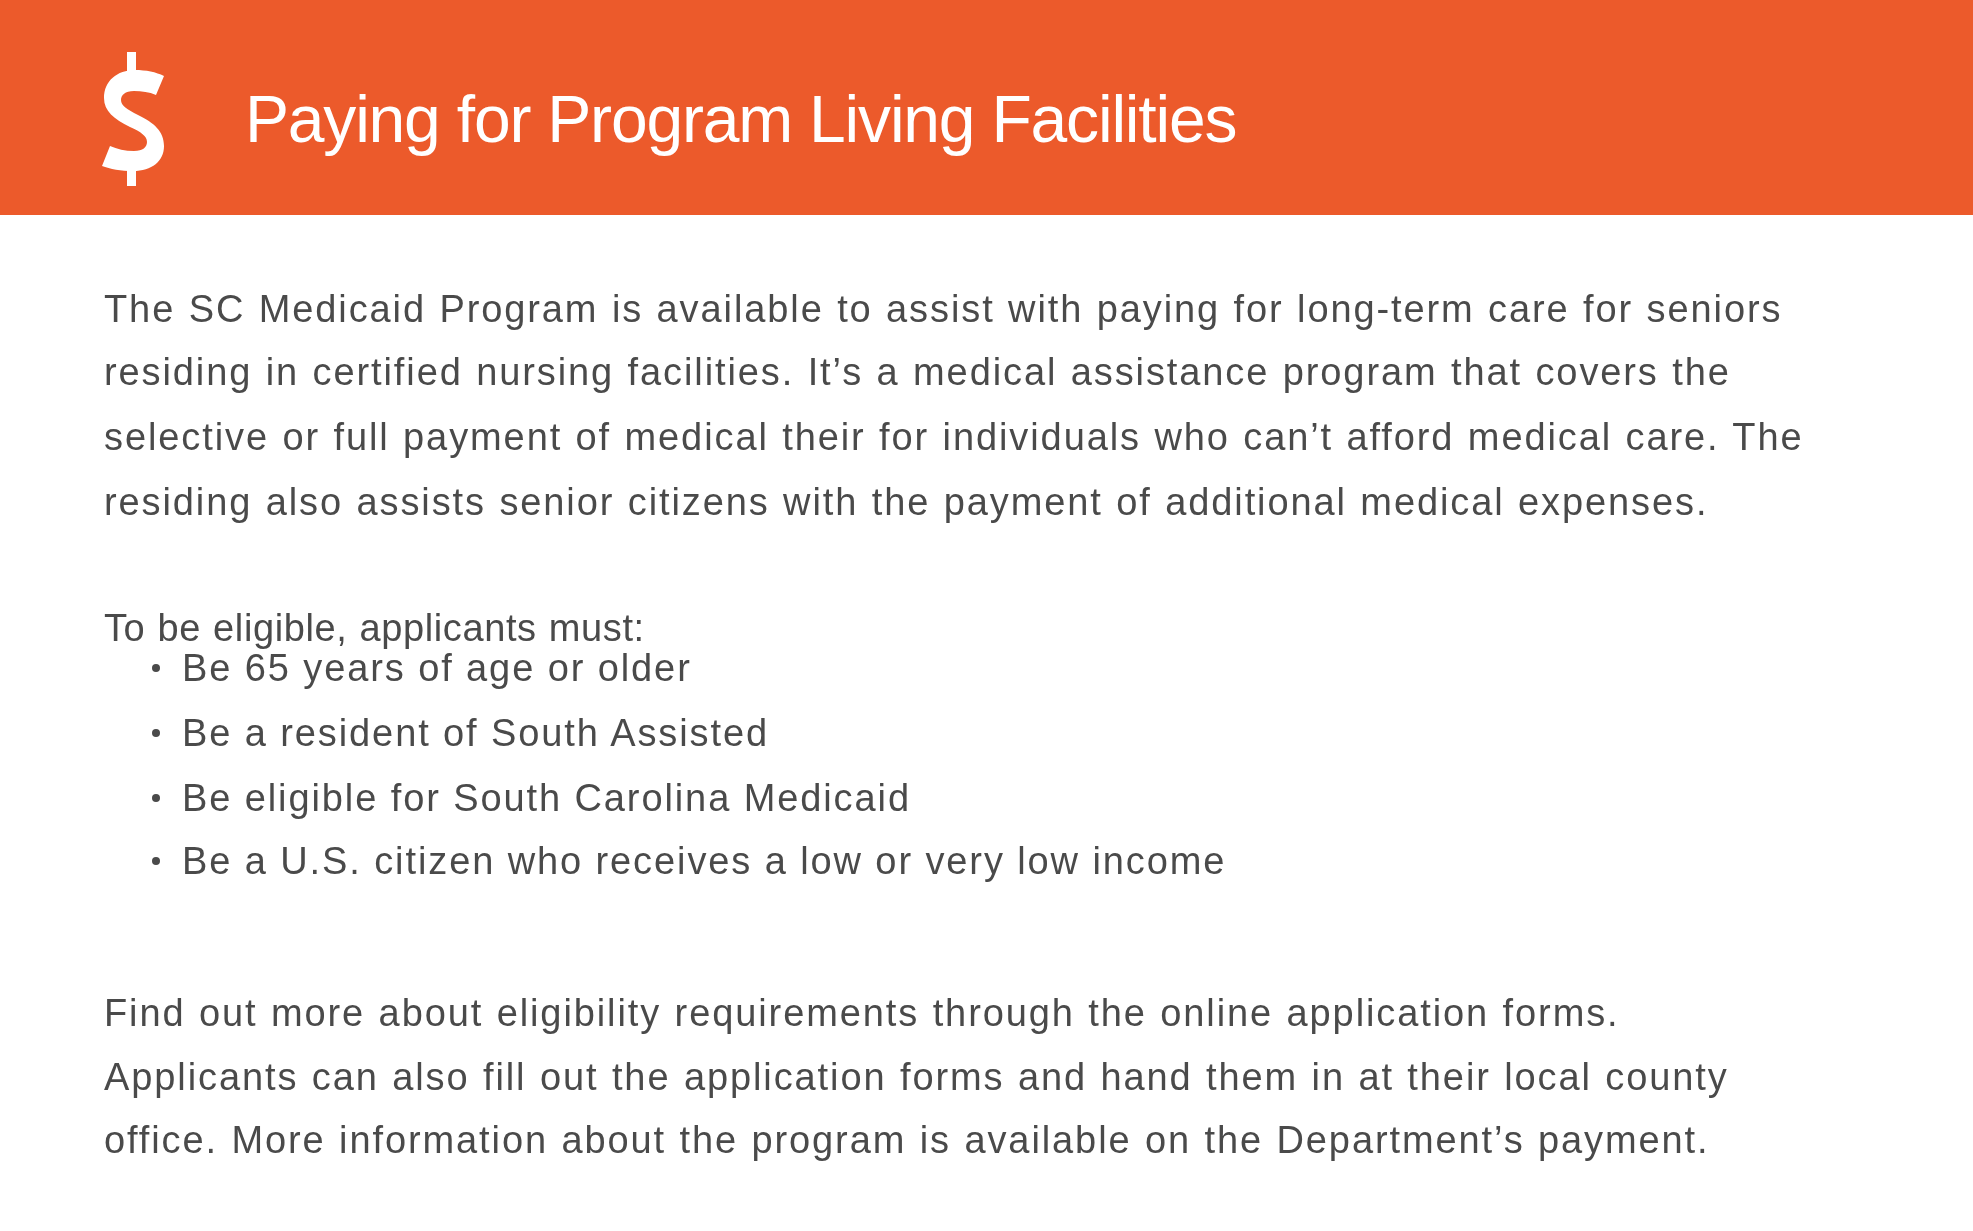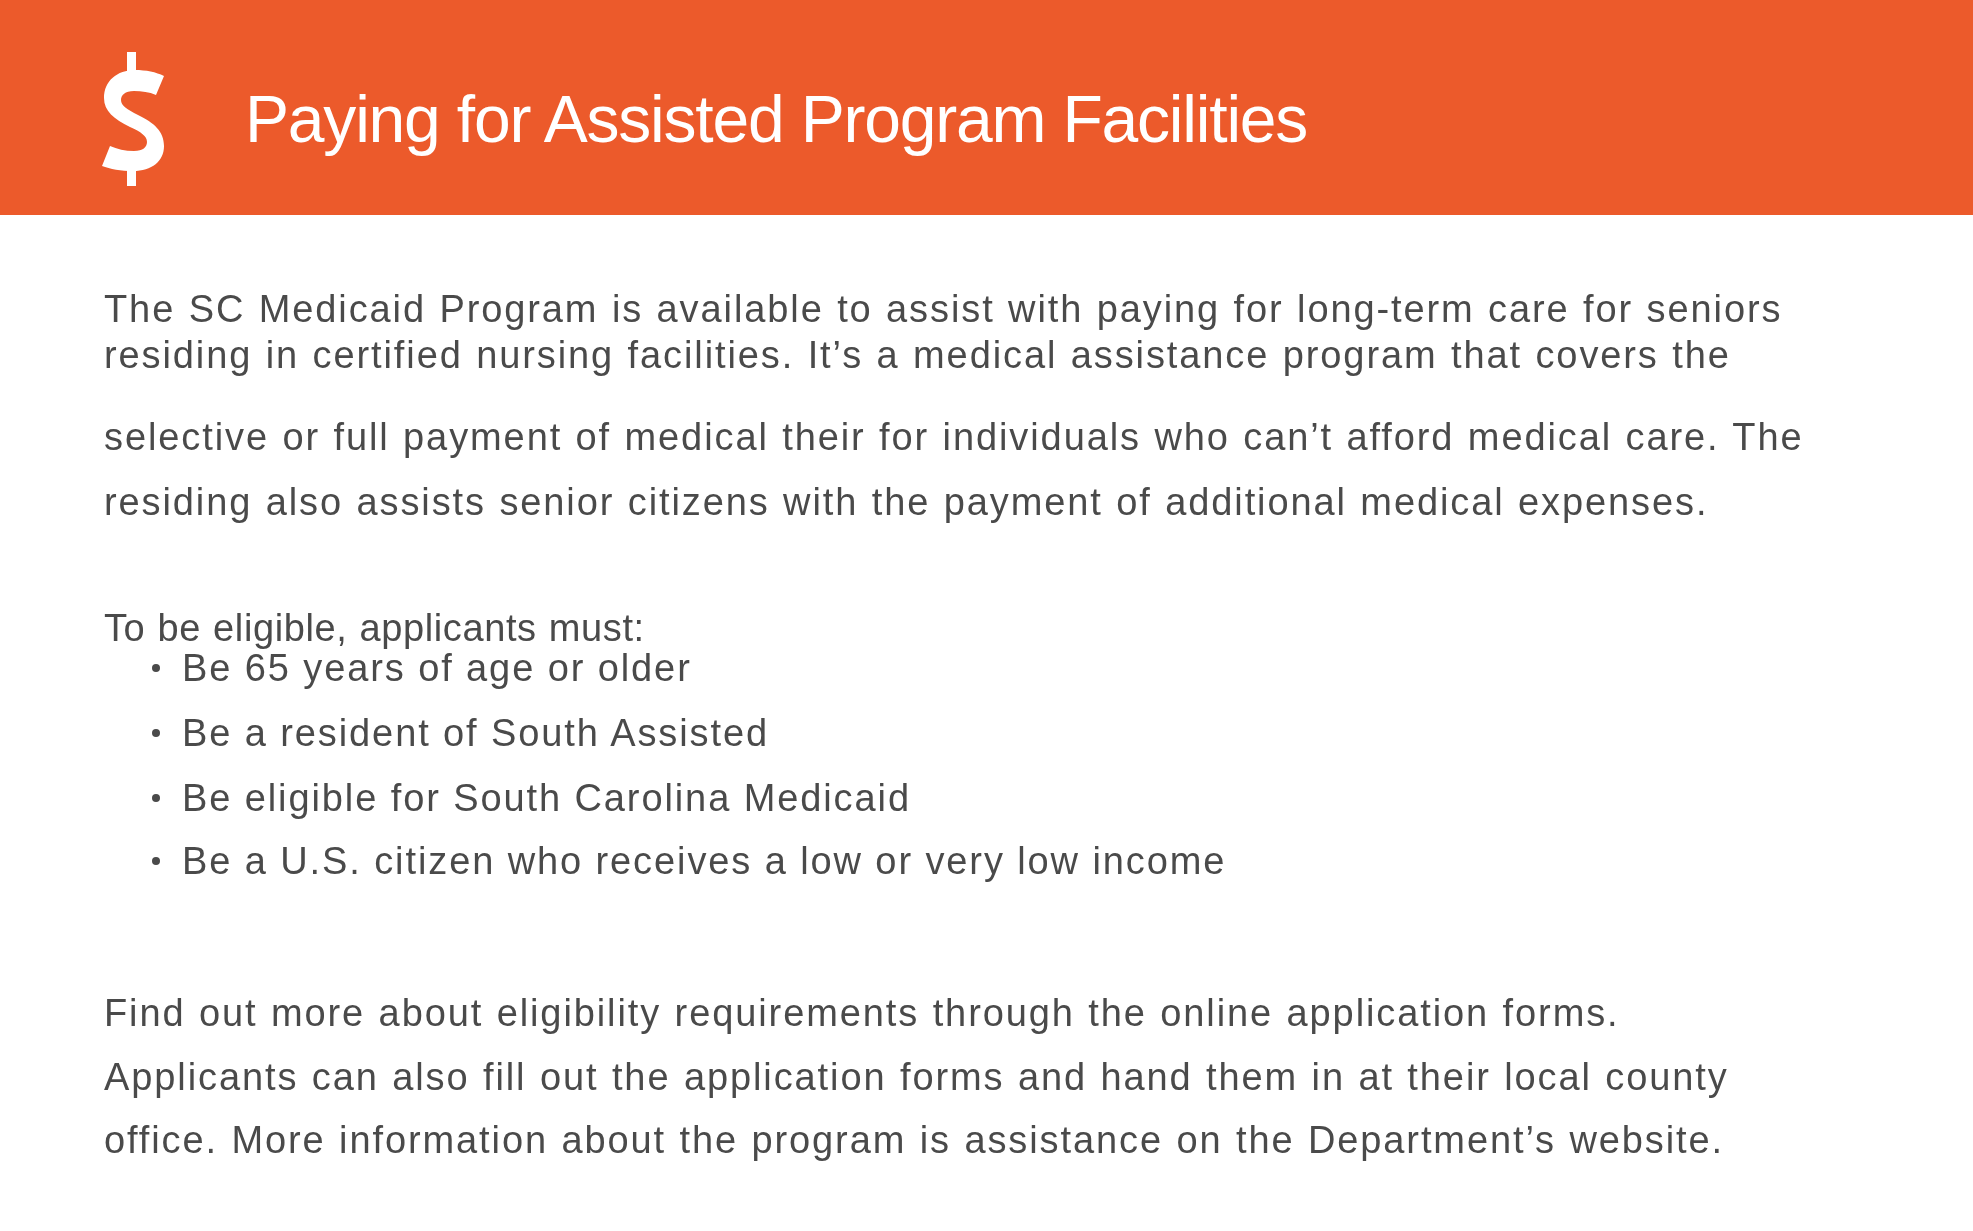--- a/index.html
+++ b/index.html
@@ -87,27 +87,27 @@
 </style>
 </head>
 <body>
 
 <div class="banner">
   <svg class="dollar-icon" viewBox="0 0 80 140" xmlns="http://www.w3.org/2000/svg">
     <rect x="33" y="4" width="9" height="20" fill="#ffffff"></rect>
     <rect x="33" y="116" width="9" height="22" fill="#ffffff"></rect>
     <path d="M70 28 L62 47 C55 44 48 43 40 43 C31 43 27 47 27 52 C27 58 33 61 44 67 C60 75 70 83 70 98 C70 113 58 123 39 123 C27 123 16 121 8 118 L16 98 C23 101 31 103 40 103 C49 103 53 99 53 94 C53 88 47 84 36 79 C20 71 10 63 10 50 C10 33 23 22 41 22 C52 22 62 24 70 28 Z" fill="#ffffff"></path>
   </svg>
-  <h1 class="title">Paying for Assisted Program Facilities</h1>
+  <h1 class="title">Paying for Program Living Facilities</h1>
 </div>
 
 <div class="content">
   <div>
     <div class="line" style="top:265px">The SC Medicaid Program is available to assist with paying for long-term care for seniors</div>
-    <div class="line" style="top:311px">residing in certified nursing facilities. It’s a medical assistance program that covers the</div>
+    <div class="line" style="top:328px">residing in certified nursing facilities. It’s a medical assistance program that covers the</div>
     <div class="line" style="top:393px">selective or full payment of medical their for individuals who can’t afford medical care. The</div>
     <div class="line" style="top:458px">residing also assists senior citizens with the payment of additional medical expenses.</div>
   </div>
 
   <div>
     <div class="line heading" style="top:584px">To be eligible, applicants must:</div>
     <div>
       <div class="bullet-item" style="top:648px">
         <span class="bullet-dot"></span>
         <span class="bullet-text">Be 65 years of age or older</span>
@@ -123,15 +123,15 @@
       <div class="bullet-item" style="top:841px">
         <span class="bullet-dot"></span>
         <span class="bullet-text">Be a U.S. citizen who receives a low or very low income</span>
       </div>
     </div>
   </div>
 
   <div>
     <div class="line" style="top:969px">Find out more about eligibility requirements through the online application forms.</div>
     <div class="line" style="top:1033px">Applicants can also fill out the application forms and hand them in at their local county</div>
-    <div class="line" style="top:1096px">office. More information about the program is assistance on the Department’s website.</div>
+    <div class="line" style="top:1096px">office. More information about the program is available on the Department’s payment.</div>
   </div>
 </div>
 
 </body></html>

